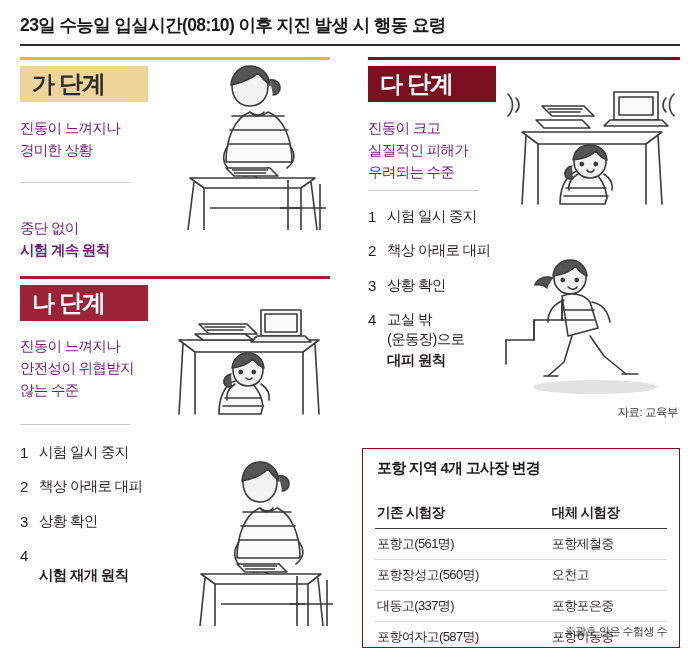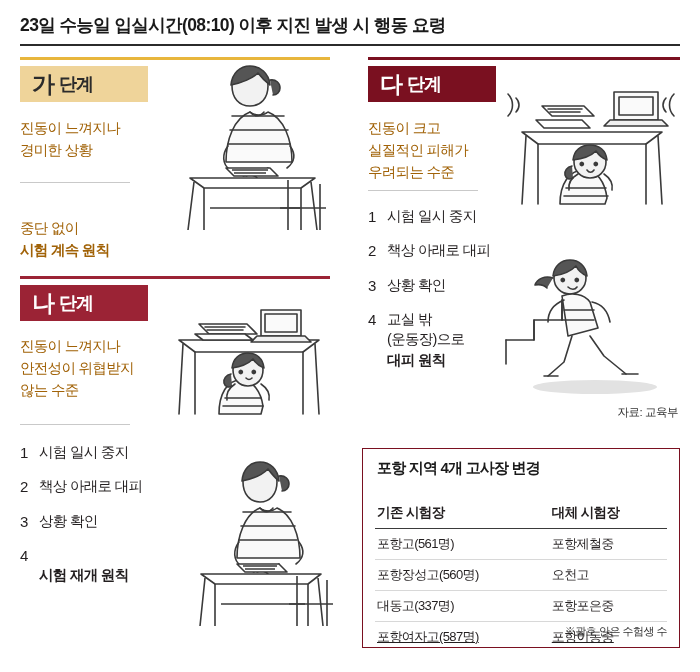--- a/index.html
+++ b/index.html
@@ -27,33 +27,33 @@
   .chip{
     position:absolute;
     height:36px;
     display:flex;align-items:center;
     padding:0 14px 0 12px;
     color:#fff;
     font-size:20px;font-weight:bold;letter-spacing:-1px;
     box-sizing:border-box;
   }
   .chip .big{font-size:23px;font-weight:bold;margin-right:5px;}
-  .chip .sm{font-size:18px;font-weight:bold;}
+  .chip .sm{font-size:24px;font-weight:bold;}
 
   .chip-ga{left:20px;top:66px;width:128px;background:#efd49a;color:#2b2b2b;}
   .chip-na{left:20px;top:285px;width:128px;background:#9b2335;color:#fff;}
   .chip-da{left:368px;top:66px;width:128px;background:#7a1020;color:#fff;}
 
   .bar{position:absolute;height:3px;}
   .bar-ga{left:20px;top:57px;width:310px;background:#e8b63c;}
   .bar-na{left:20px;top:276px;width:310px;background:#9b2335;}
   .bar-da{left:368px;top:57px;width:312px;background:#7a1020;}
 
   
-  .blk{position:absolute;font-size:14.5px;line-height:1.5;letter-spacing:-0.7px;color:#a16207;}
+  .blk{position:absolute;font-size:14.5px;line-height:1.5;letter-spacing:-0.7px;color:#701a75;}
   .blk b{font-weight:bold;}
   .hr{position:absolute;height:1px;background:#c9c9c9;}
 
   .ga-desc{left:20px;top:118px;width:150px;}
   .ga-hr{left:20px;top:182px;width:110px;}
   .ga-rule{left:20px;top:198px;width:160px;margin-top:20px;}
 
   .na-desc{left:20px;top:336px;width:160px;}
   .na-hr{left:20px;top:424px;width:110px;}
 
@@ -90,21 +90,21 @@
     font-size:13px;letter-spacing:-0.6px;margin-top:12px;
   }
   .tbl th{
     text-align:left;font-weight:bold;font-size:13.5px;padding:3px 2px 6px 2px;
     border-bottom:1.2px solid #3a3a3a;
   }
   .tbl td{
     padding:6px 2px;border-bottom:1px solid #d8d8d8;
   }
   .tbl td:nth-child(2), .tbl th:nth-child(2){padding-left:12px;}
-  .tbl tr:last-child td{border-bottom:none;text-decoration:underline;}
+  .tbl tr:last-child td{border-bottom:none;}
   .tbl-note{
     position:absolute;right:12px;bottom:8px;font-size:11px;color:#333;letter-spacing:-0.5px;
   }
 
   
   .ill{position:absolute;}
   .ill svg{display:block;}
 </style>
 </head>
 <body>

